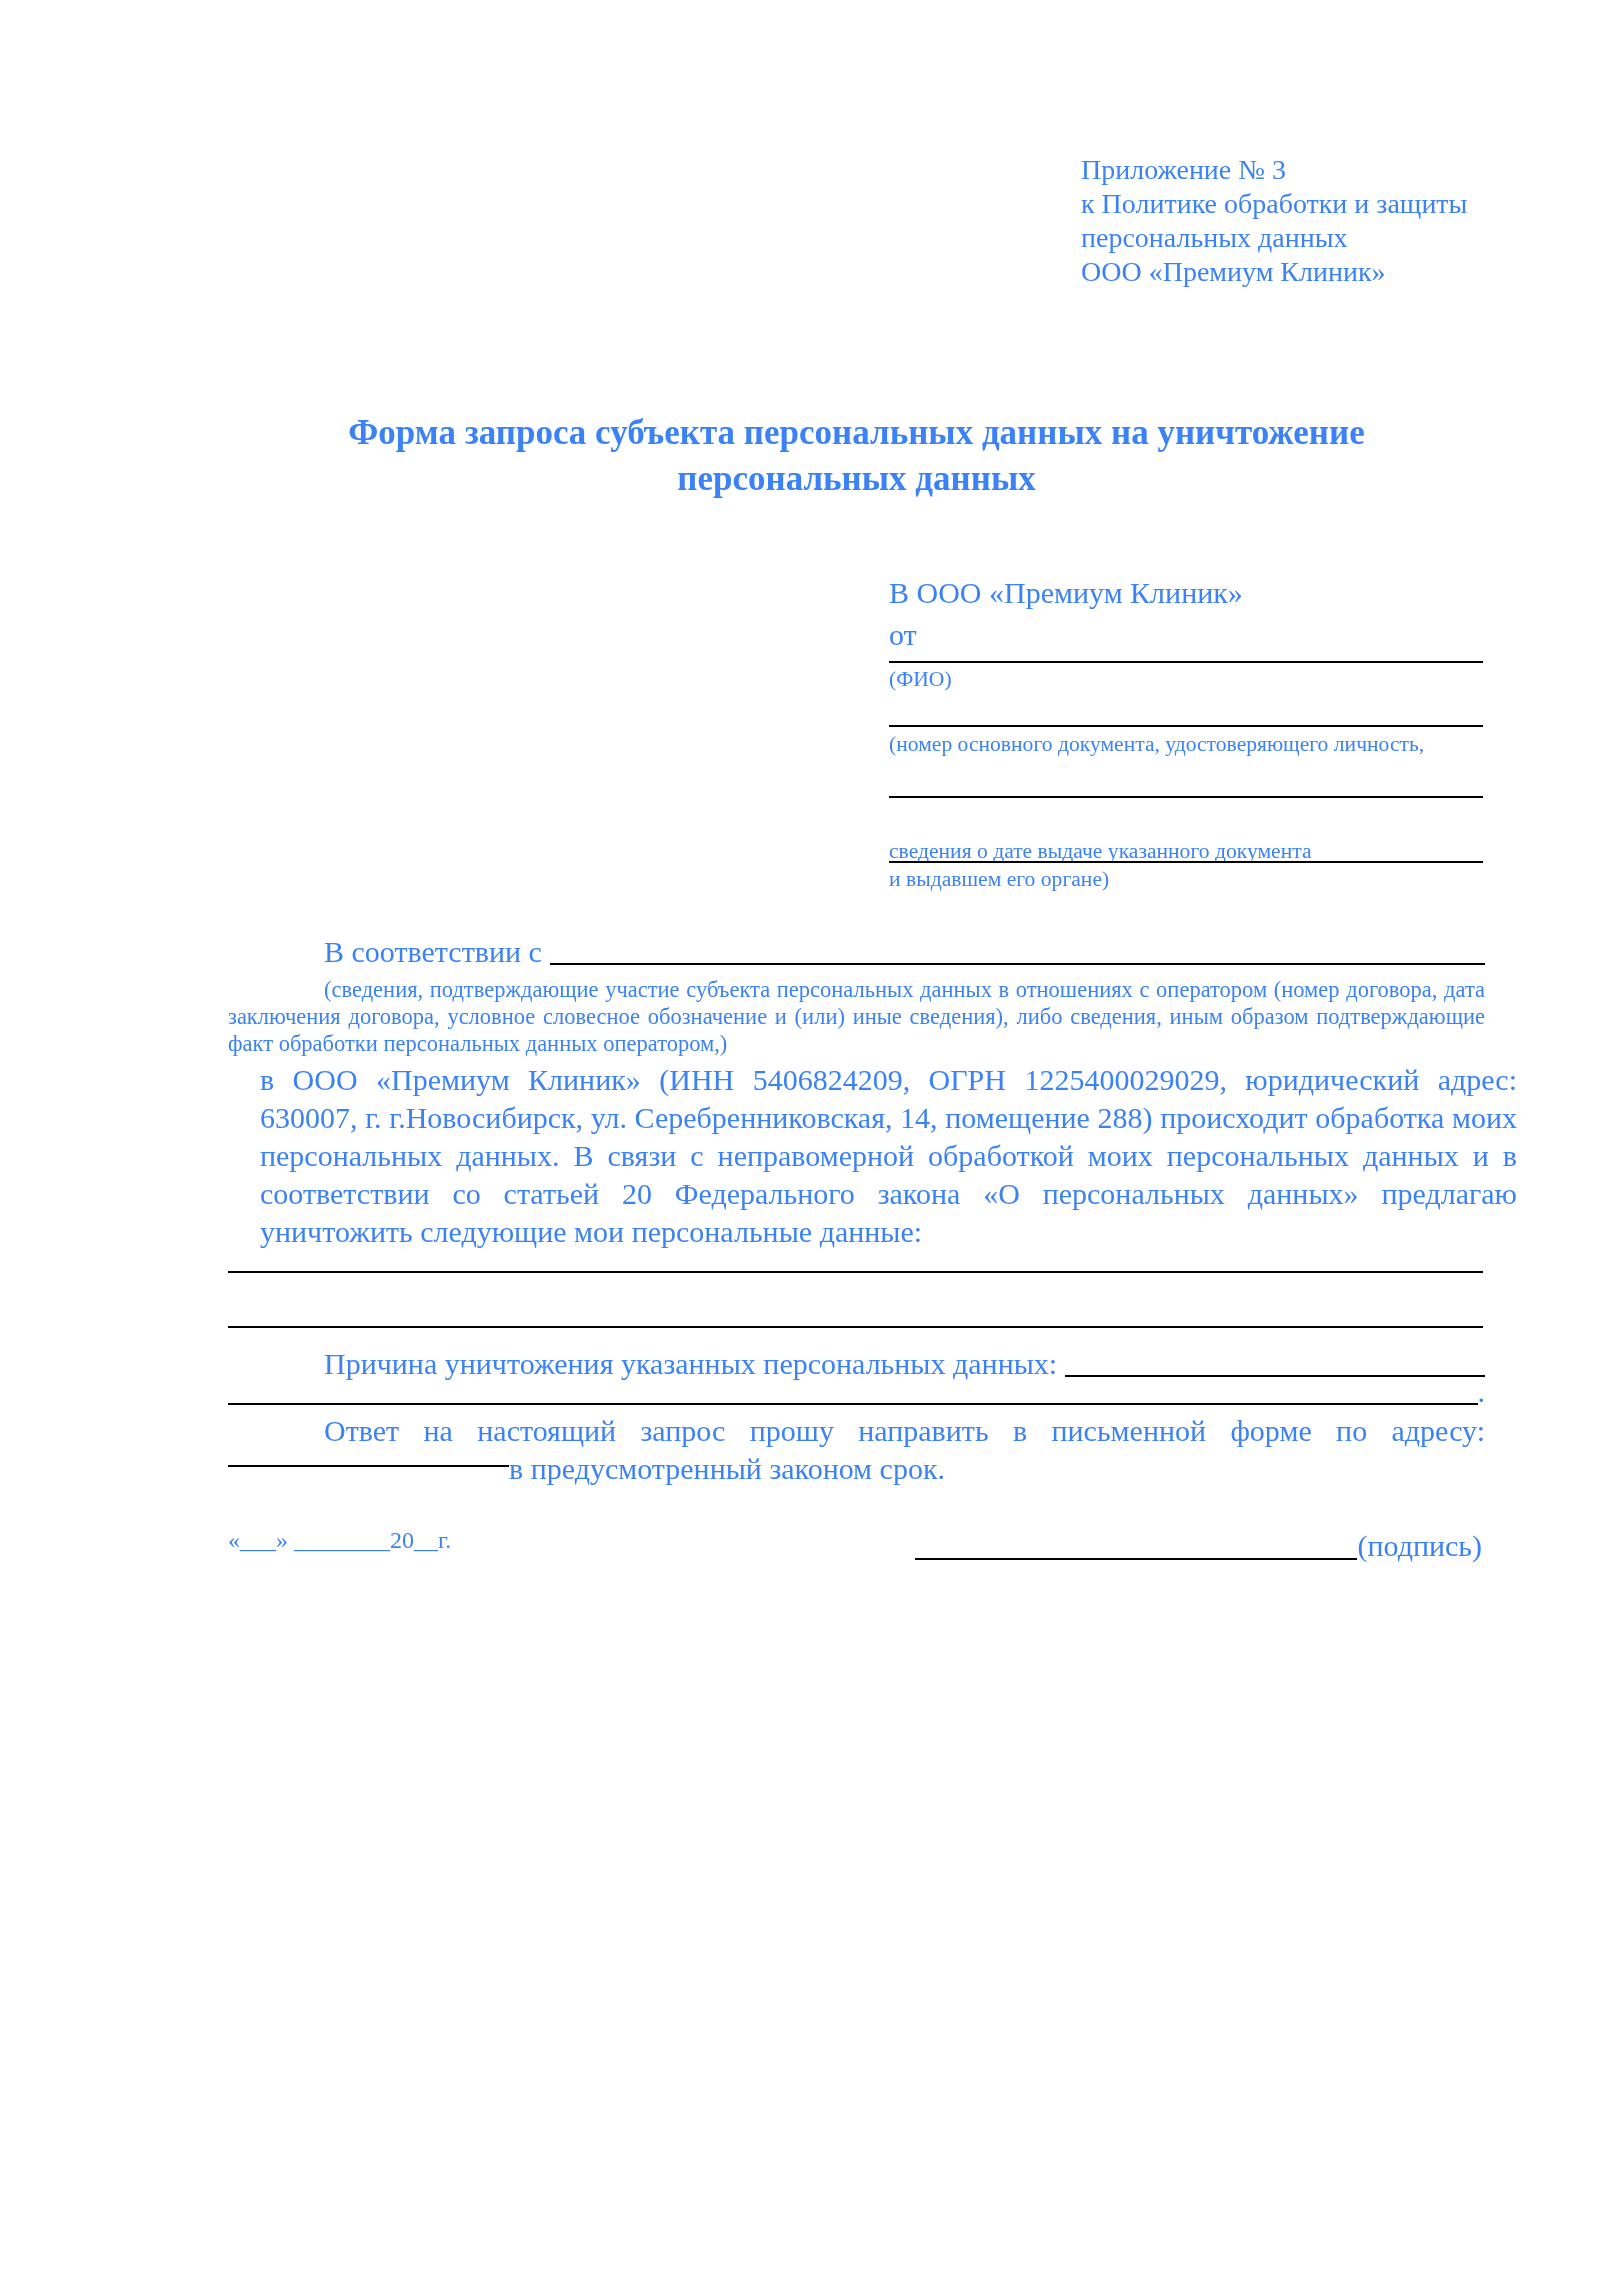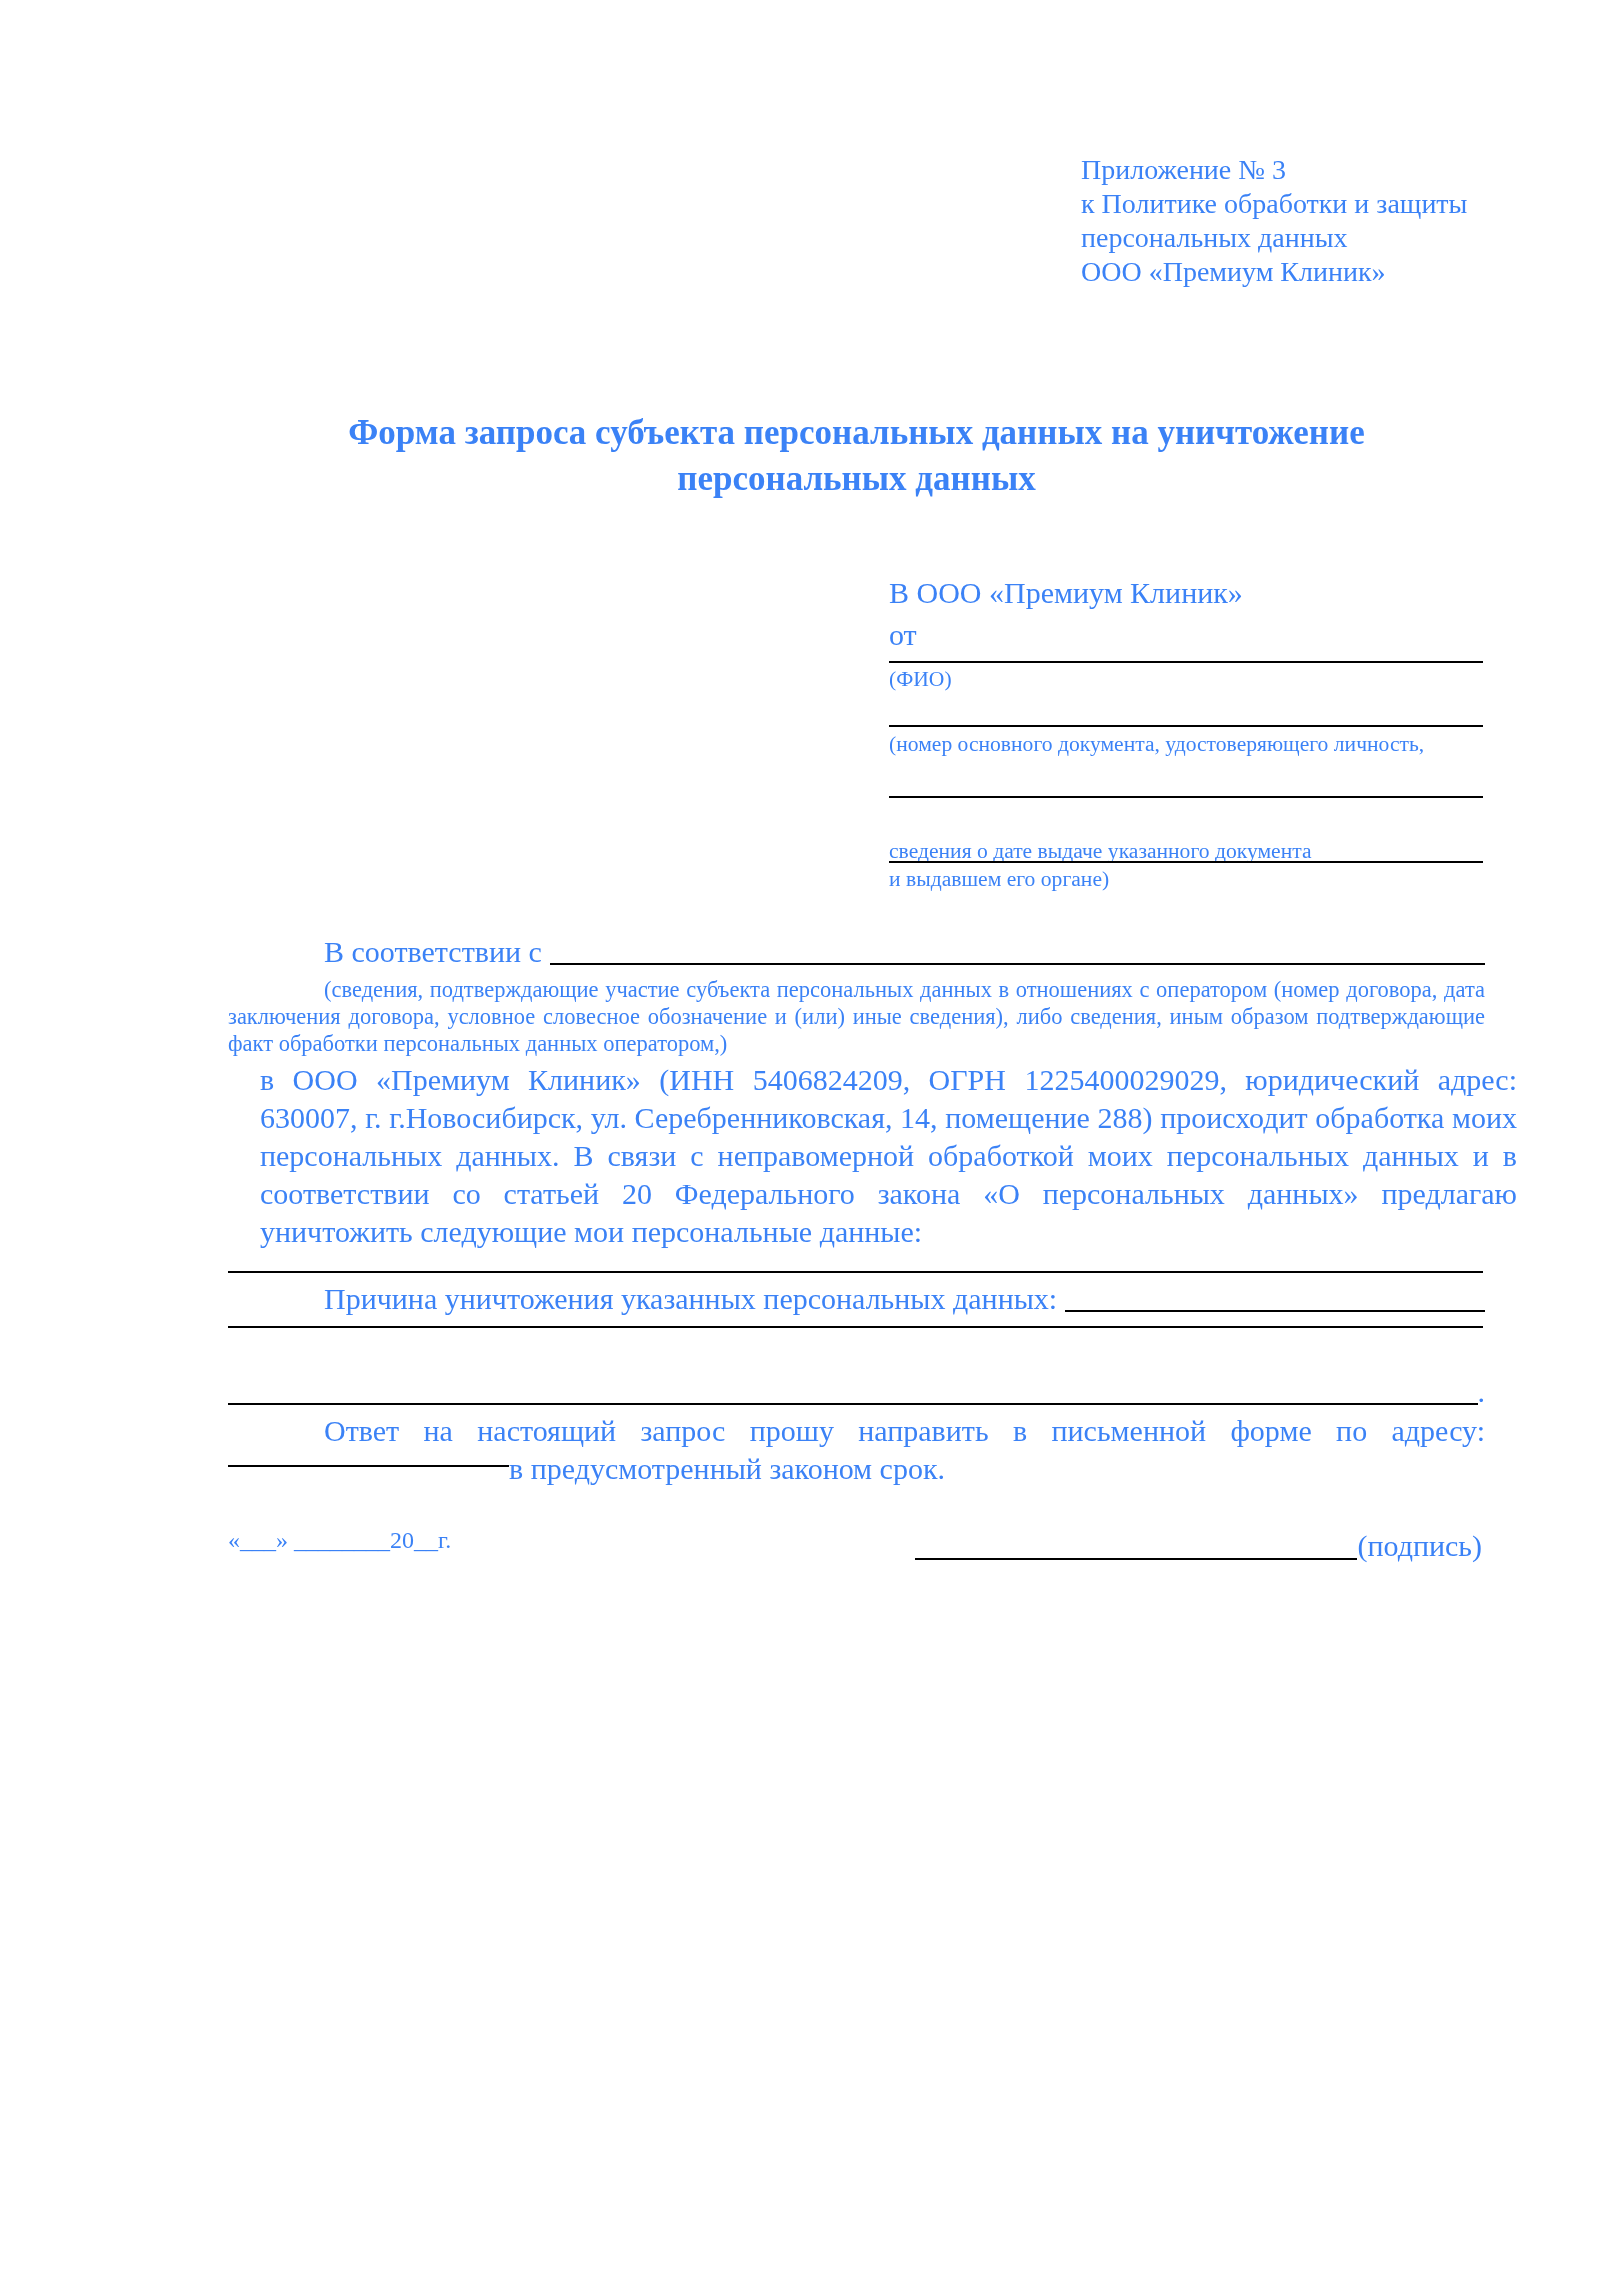--- a/index.html
+++ b/index.html
@@ -115,21 +115,21 @@
     width: 1255px;
     height: 0;
     border-bottom: 2.9px solid #000;
   }
   .hr1 { top: 1271px; }
   .hr2 { top: 1326px; }
 
   .reason-row {
     position: absolute;
     left: 228px;
-    top: 1280px;
+    top: 1345px;
     width: 1257px;
     display: flex;
     align-items: flex-end;
     font-size: 30px;
     line-height: 37px;
   }
   .reason-row .label { padding-left: 96px; white-space: nowrap; }
 
   .rule-period-row {
     position: absolute;

